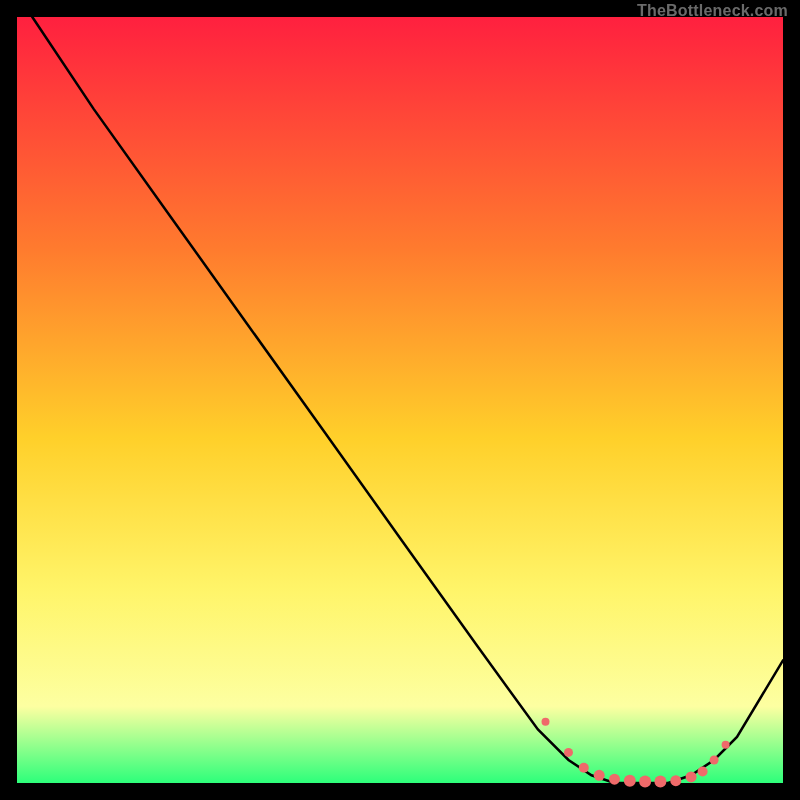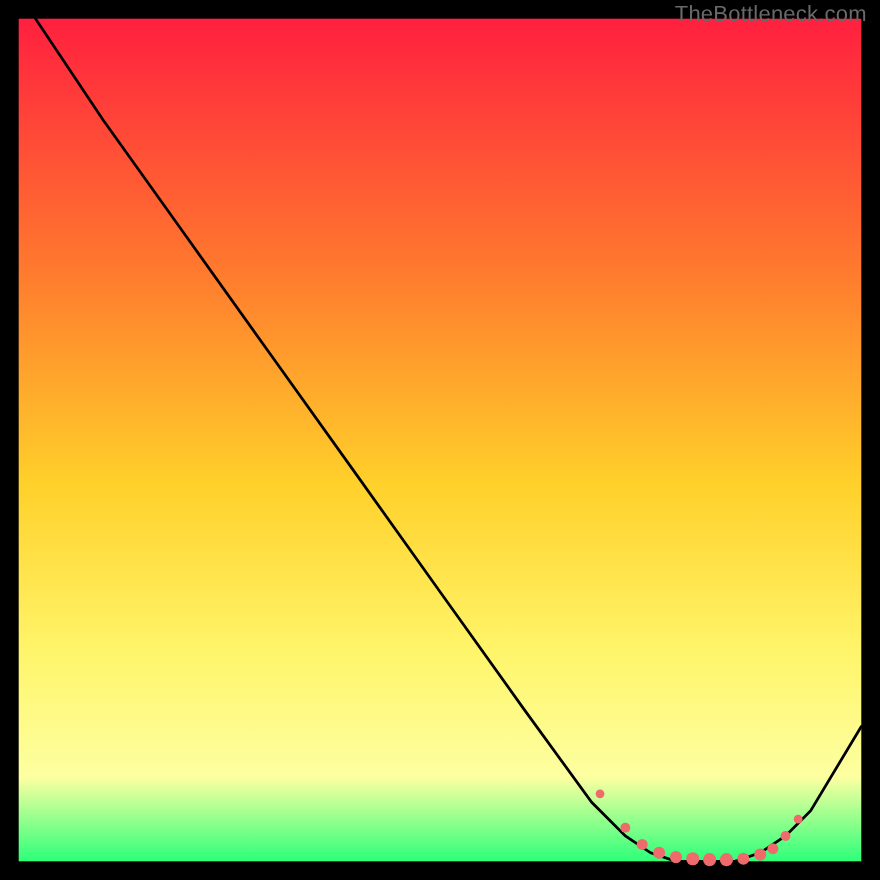--- a/index.html
+++ b/index.html
@@ -14,22 +14,22 @@
   .stage {
     position: relative;
     width: 800px;
     height: 800px;
   }
   .watermark {
     position: absolute;
     top: 2px;
     right: 12px;
     color: #6a6a6a;
-    font-size: 20px;
-    font-weight: 400;
+    font-size: 16px;
+    font-weight: 700;
     letter-spacing: 0.2px;
     z-index: 10;
     user-select: none;
   }
   svg.chart {
     position: absolute;
     left: 0;
     top: 0;
   }
 </style>

